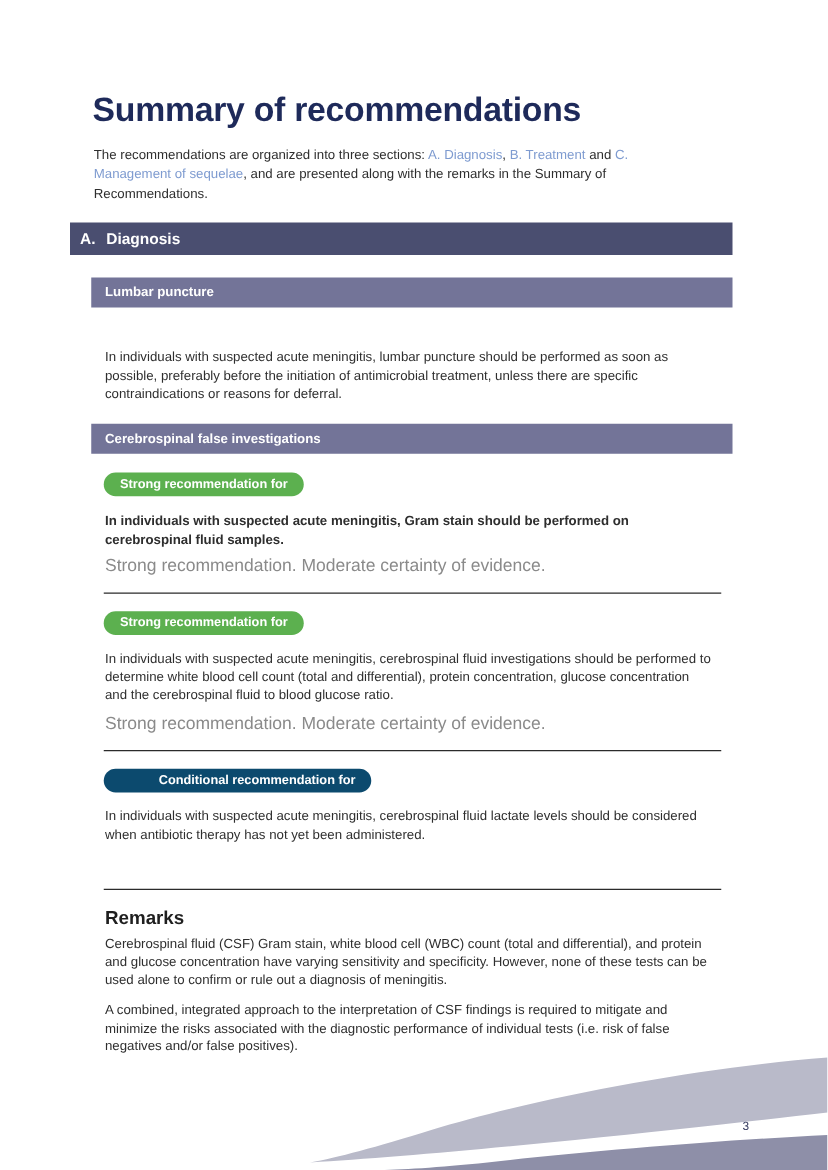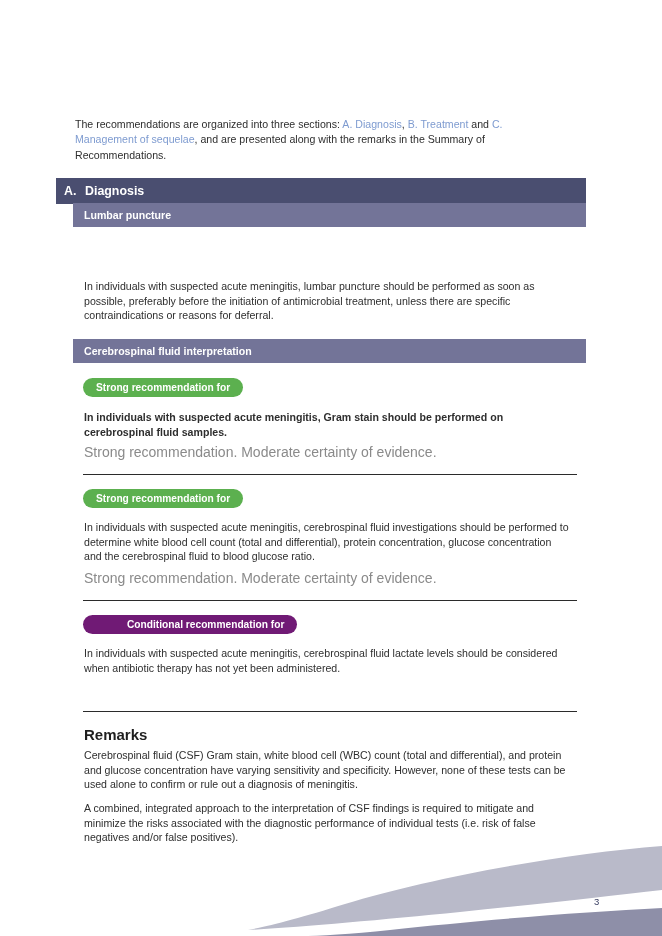--- a/index.html
+++ b/index.html
@@ -97,21 +97,21 @@
     font-size: 10.2px;
     font-weight: bold;
     display: inline-flex;
     align-items: center;
     padding: 0 13px;
     box-sizing: border-box;
     white-space: nowrap;
   }
   .badge.blue   { background: #6f95d2; }
   .badge.green  { background: #5cb04f; }
-  .badge.orange { background: #701a75; padding-left: 44px; }
+  .badge.orange { background: #0c4a6e; padding-left: 44px; }
 
   
   .body-text {
     position: absolute;
     left: 84px;
     width: 487px;
     font-size: 10.6px;
     line-height: 14.6px;
     color: #2e2e2e;
   }
@@ -157,37 +157,38 @@
     top: 896px;
     font-size: 9.5px;
     color: #3a3f63;
   }
 </style>
 </head>
 <body>
 
 <div class="page">
 
+  <h1 class="doc-title">Summary of recommendations</h1>
 
   <div class="intro"><span>The recommendations are organized into three sections: </span><span class="lnk">A. Diagnosis</span><span>, </span><span class="lnk">B. Treatment</span><span> and </span><span class="lnk">C. Management of sequelae</span><span>, and are presented along with the remarks in the Summary of Recommendations.</span></div>
 
   <div class="section-bar" style="top:178px;">
     <span class="sec-letter">A.</span>
     <span>Diagnosis</span>
   </div>
 
-  <div class="subsection-bar" style="top:203px;text-align:center;">
+  <div class="subsection-bar" style="top:222px;text-align:center;">
     <span>Lumbar puncture</span>
   </div>
 
 
   <div class="body-text" style="top:279px;">In individuals with suspected acute meningitis, lumbar puncture should be performed as soon as possible, preferably before the initiation of antimicrobial treatment, unless there are specific contraindications or reasons for deferral.</div>
 
   <div class="subsection-bar" style="top:339px;">
-    <span>Cerebrospinal fluid interpretation</span>
+    <span>Cerebrospinal false investigations</span>
   </div>
 
   <div class="badge green" style="top:378px;">Strong recommendation for</div>
   <div class="body-text" style="top:410px;font-weight:bold;">In individuals with suspected acute meningitis, Gram stain should be performed on cerebrospinal fluid samples.</div>
   <div class="meta-text" style="top:445px;">Strong recommendation. Moderate certainty of evidence.</div>
   <div class="divider" style="top:474px;"></div>
 
   <div class="badge green" style="top:489px;">Strong recommendation for</div>
   <div class="body-text" style="top:520px;">In individuals with suspected acute meningitis, cerebrospinal fluid investigations should be performed to determine white blood cell count (total and differential), protein concentration, glucose concentration and the cerebrospinal fluid to blood glucose ratio.</div>
   <div class="meta-text" style="top:571px;">Strong recommendation. Moderate certainty of evidence.</div>

